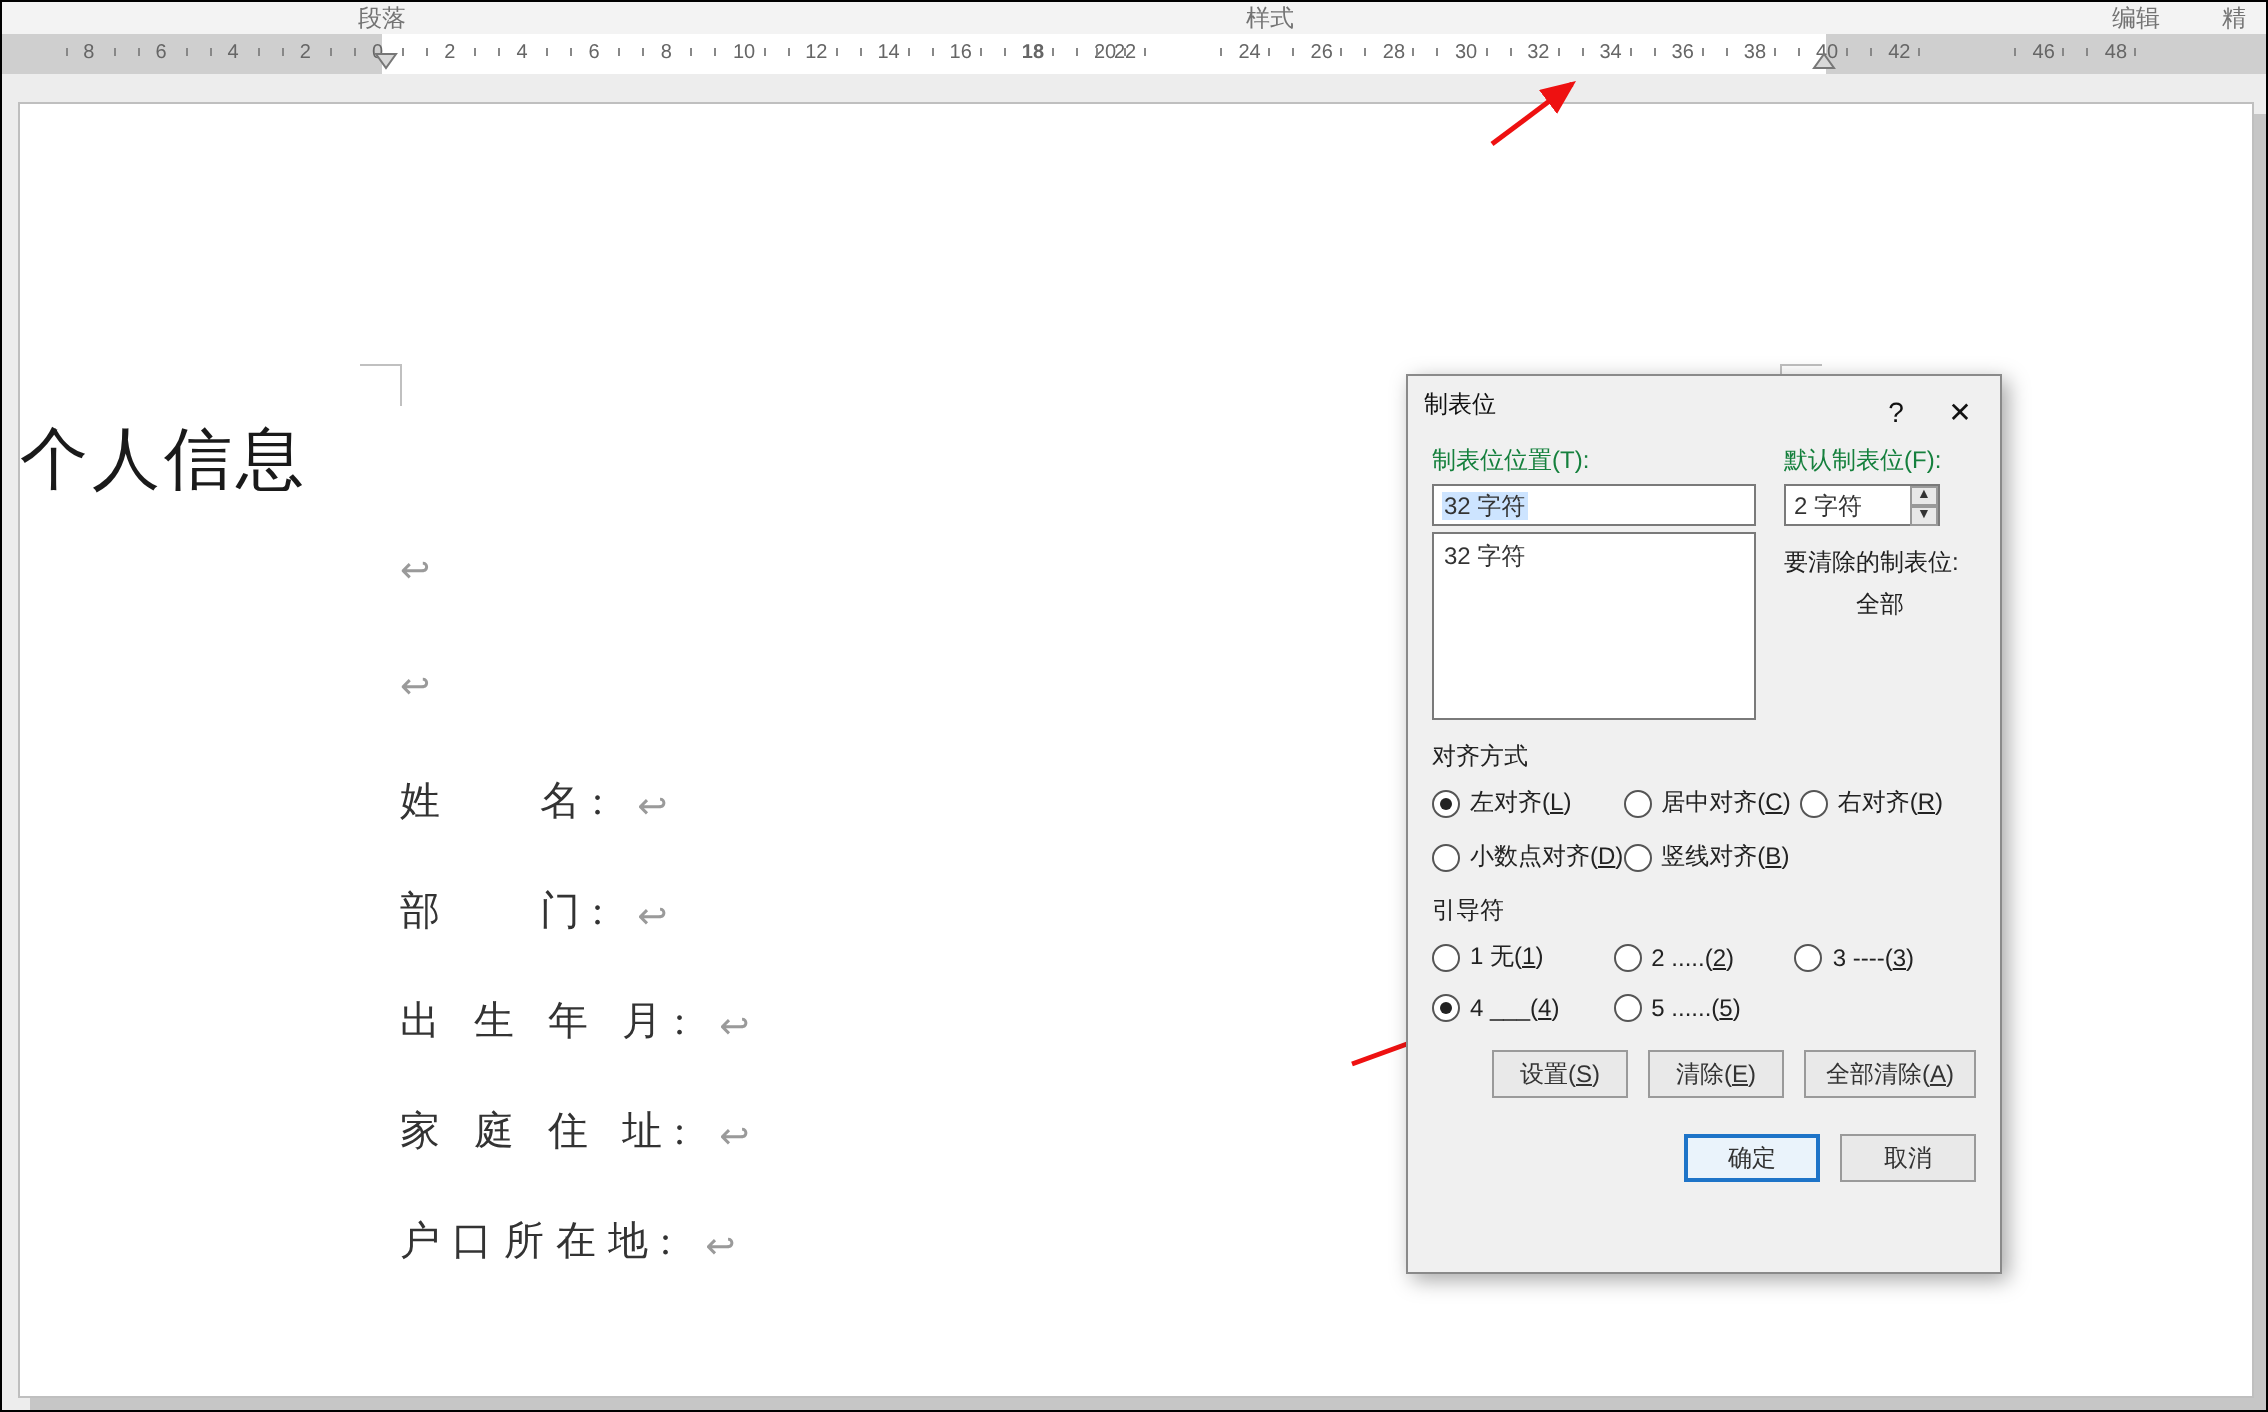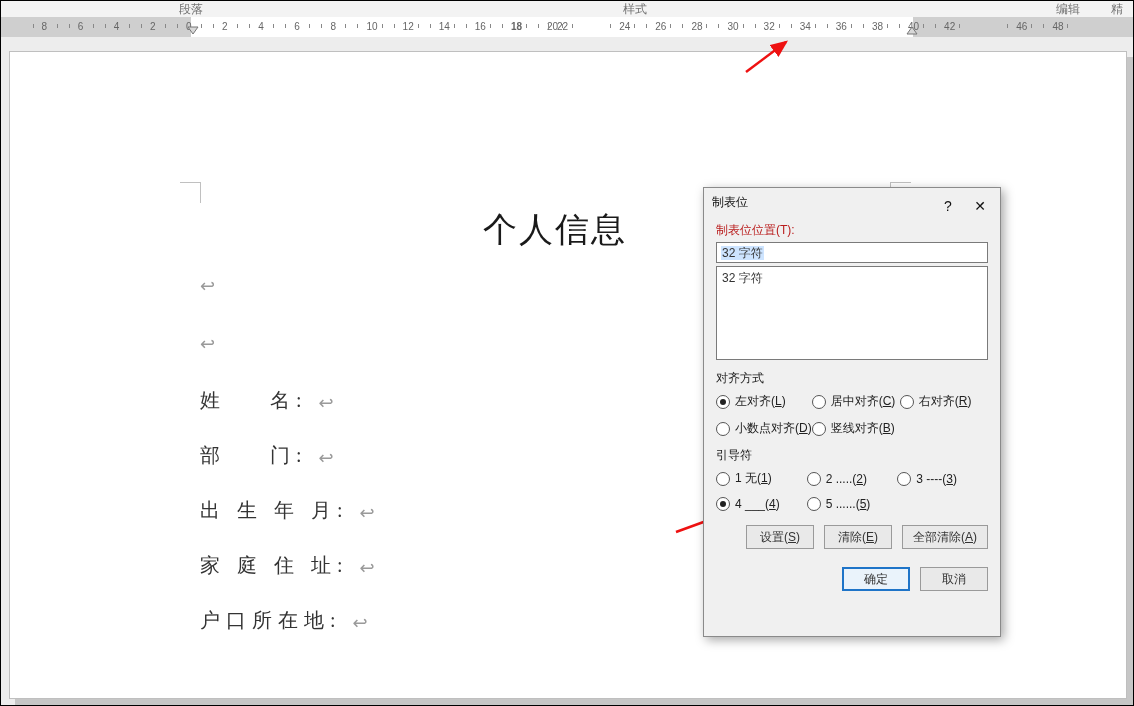--- a/index.html
+++ b/index.html
@@ -21,37 +21,37 @@
   .indent svg{display:block;}
 
   
   .workspace{position:absolute;left:0;top:36px;right:0;bottom:0;background:#ededed;}
   .shadow{position:absolute;left:14px;top:20px;width:1118px;height:648px;background:#c6c6c6;}
   .page{position:absolute;left:8px;top:14px;width:1118px;height:648px;background:#fff;border:1px solid #bfbfbf;box-sizing:border-box;}
   .margin-mark{position:absolute;width:20px;height:20px;border-left:1px solid #c0c0c0;border-bottom:1px solid #c0c0c0;}
   .margin-mark.tl{left:170px;top:130px;transform:rotate(180deg);}
   .margin-mark.tr{left:880px;top:130px;transform:scaleX(-1) rotate(180deg);}
 
-  .doc-title{position:absolute;left:0;top:155px;width:1090px;text-align:center;font-size:34px;font-family:"SimSun";color:#1a1a1a;letter-spacing:2px;}
+  .doc-title{position:absolute;left:0;top:155px;width:1090px;font-size:34px;font-family:"SimSun";color:#1a1a1a;letter-spacing:2px;}
   .doc-line{position:absolute;left:190px;font-size:20px;font-family:"SimSun";color:#333;letter-spacing:6px;white-space:pre;}
   .pmark{display:inline-block;color:#9a9a9a;font-size:18px;transform:translateY(2px);font-family:Arial;}
 
   
   .arrow{position:absolute;pointer-events:none;}
 
   
   .dialog{position:absolute;left:702px;top:150px;width:298px;height:450px;background:#f0f0f0;border:1px solid #8a8a8a;box-shadow:3px 3px 10px rgba(0,0,0,.35);box-sizing:border-box;}
   .dlg-titlebar{position:relative;height:28px;line-height:28px;padding:0 8px;font-size:12px;color:#111;}
   .dlg-titlebar .help{position:absolute;right:40px;top:4px;width:24px;height:20px;text-align:center;font-size:14px;}
   .dlg-titlebar .close{position:absolute;right:6px;top:4px;width:28px;height:20px;text-align:center;font-size:14px;}
   .dlg-body{padding:6px 12px 10px 12px;}
   .row{display:flex;gap:14px;}
   .col-l{flex:1;}
   .col-r{width:96px;}
-  .lbl{font-size:12px;color:#b91c1c;margin-bottom:3px;}
+  .lbl{font-size:12px;color:#15803d;margin-bottom:3px;}
   .txt{width:100%;height:21px;border:1px solid #7a7a7a;background:#fff;box-sizing:border-box;padding:2px 4px;font-size:12px;}
   .txt.sel{background:#fff;}
   .txt.sel span{background:#cde4ff;padding:0 1px;}
   .listbox{width:100%;height:94px;border:1px solid #7a7a7a;background:#fff;box-sizing:border-box;margin-top:3px;padding:3px 5px;font-size:12px;overflow:hidden;}
   .spinner{position:relative;width:78px;}
   .spinner .txt{padding-right:16px;}
   .spinbtns{position:absolute;right:1px;top:1px;width:14px;height:19px;display:flex;flex-direction:column;}
   .spinbtns div{flex:1;border:1px solid #999;background:#e8e8e8;font-size:7px;text-align:center;line-height:8px;}
   .note{font-size:12px;color:#222;margin-top:10px;}
   .note2{font-size:12px;color:#222;text-align:center;margin-top:4px;}
@@ -172,20 +172,32 @@
       </div>
       <div class="dlg-body">
         <div class="row">
           <div class="col-l">
             <div class="lbl"><span>制表位位置(T):</span></div>
             <div class="txt sel"><span>32 字符</span></div>
             <div class="listbox">
               <div>32 字符</div>
             </div>
           </div>
+          <div class="col-r">
+            <div class="lbl"><span>默认制表位(F):</span></div>
+            <div class="spinner">
+              <div class="txt"><span>2 字符</span></div>
+              <div class="spinbtns">
+                  <div>▲</div>
+                  <div>▼</div>
+                </div>
+            </div>
+            <div class="note">要清除的制表位:</div>
+            <div class="note2">全部</div>
+          </div>
         </div>
 
         <div class="section-title">对齐方式</div>
         <div class="radio-grid">
           <div class="radio">
               <span class="rdot on"></span>
               <span><span></span>左对齐(<span class="u">L</span>)</span>
             </div>
           <div class="radio">
               <span class="rdot"></span>

